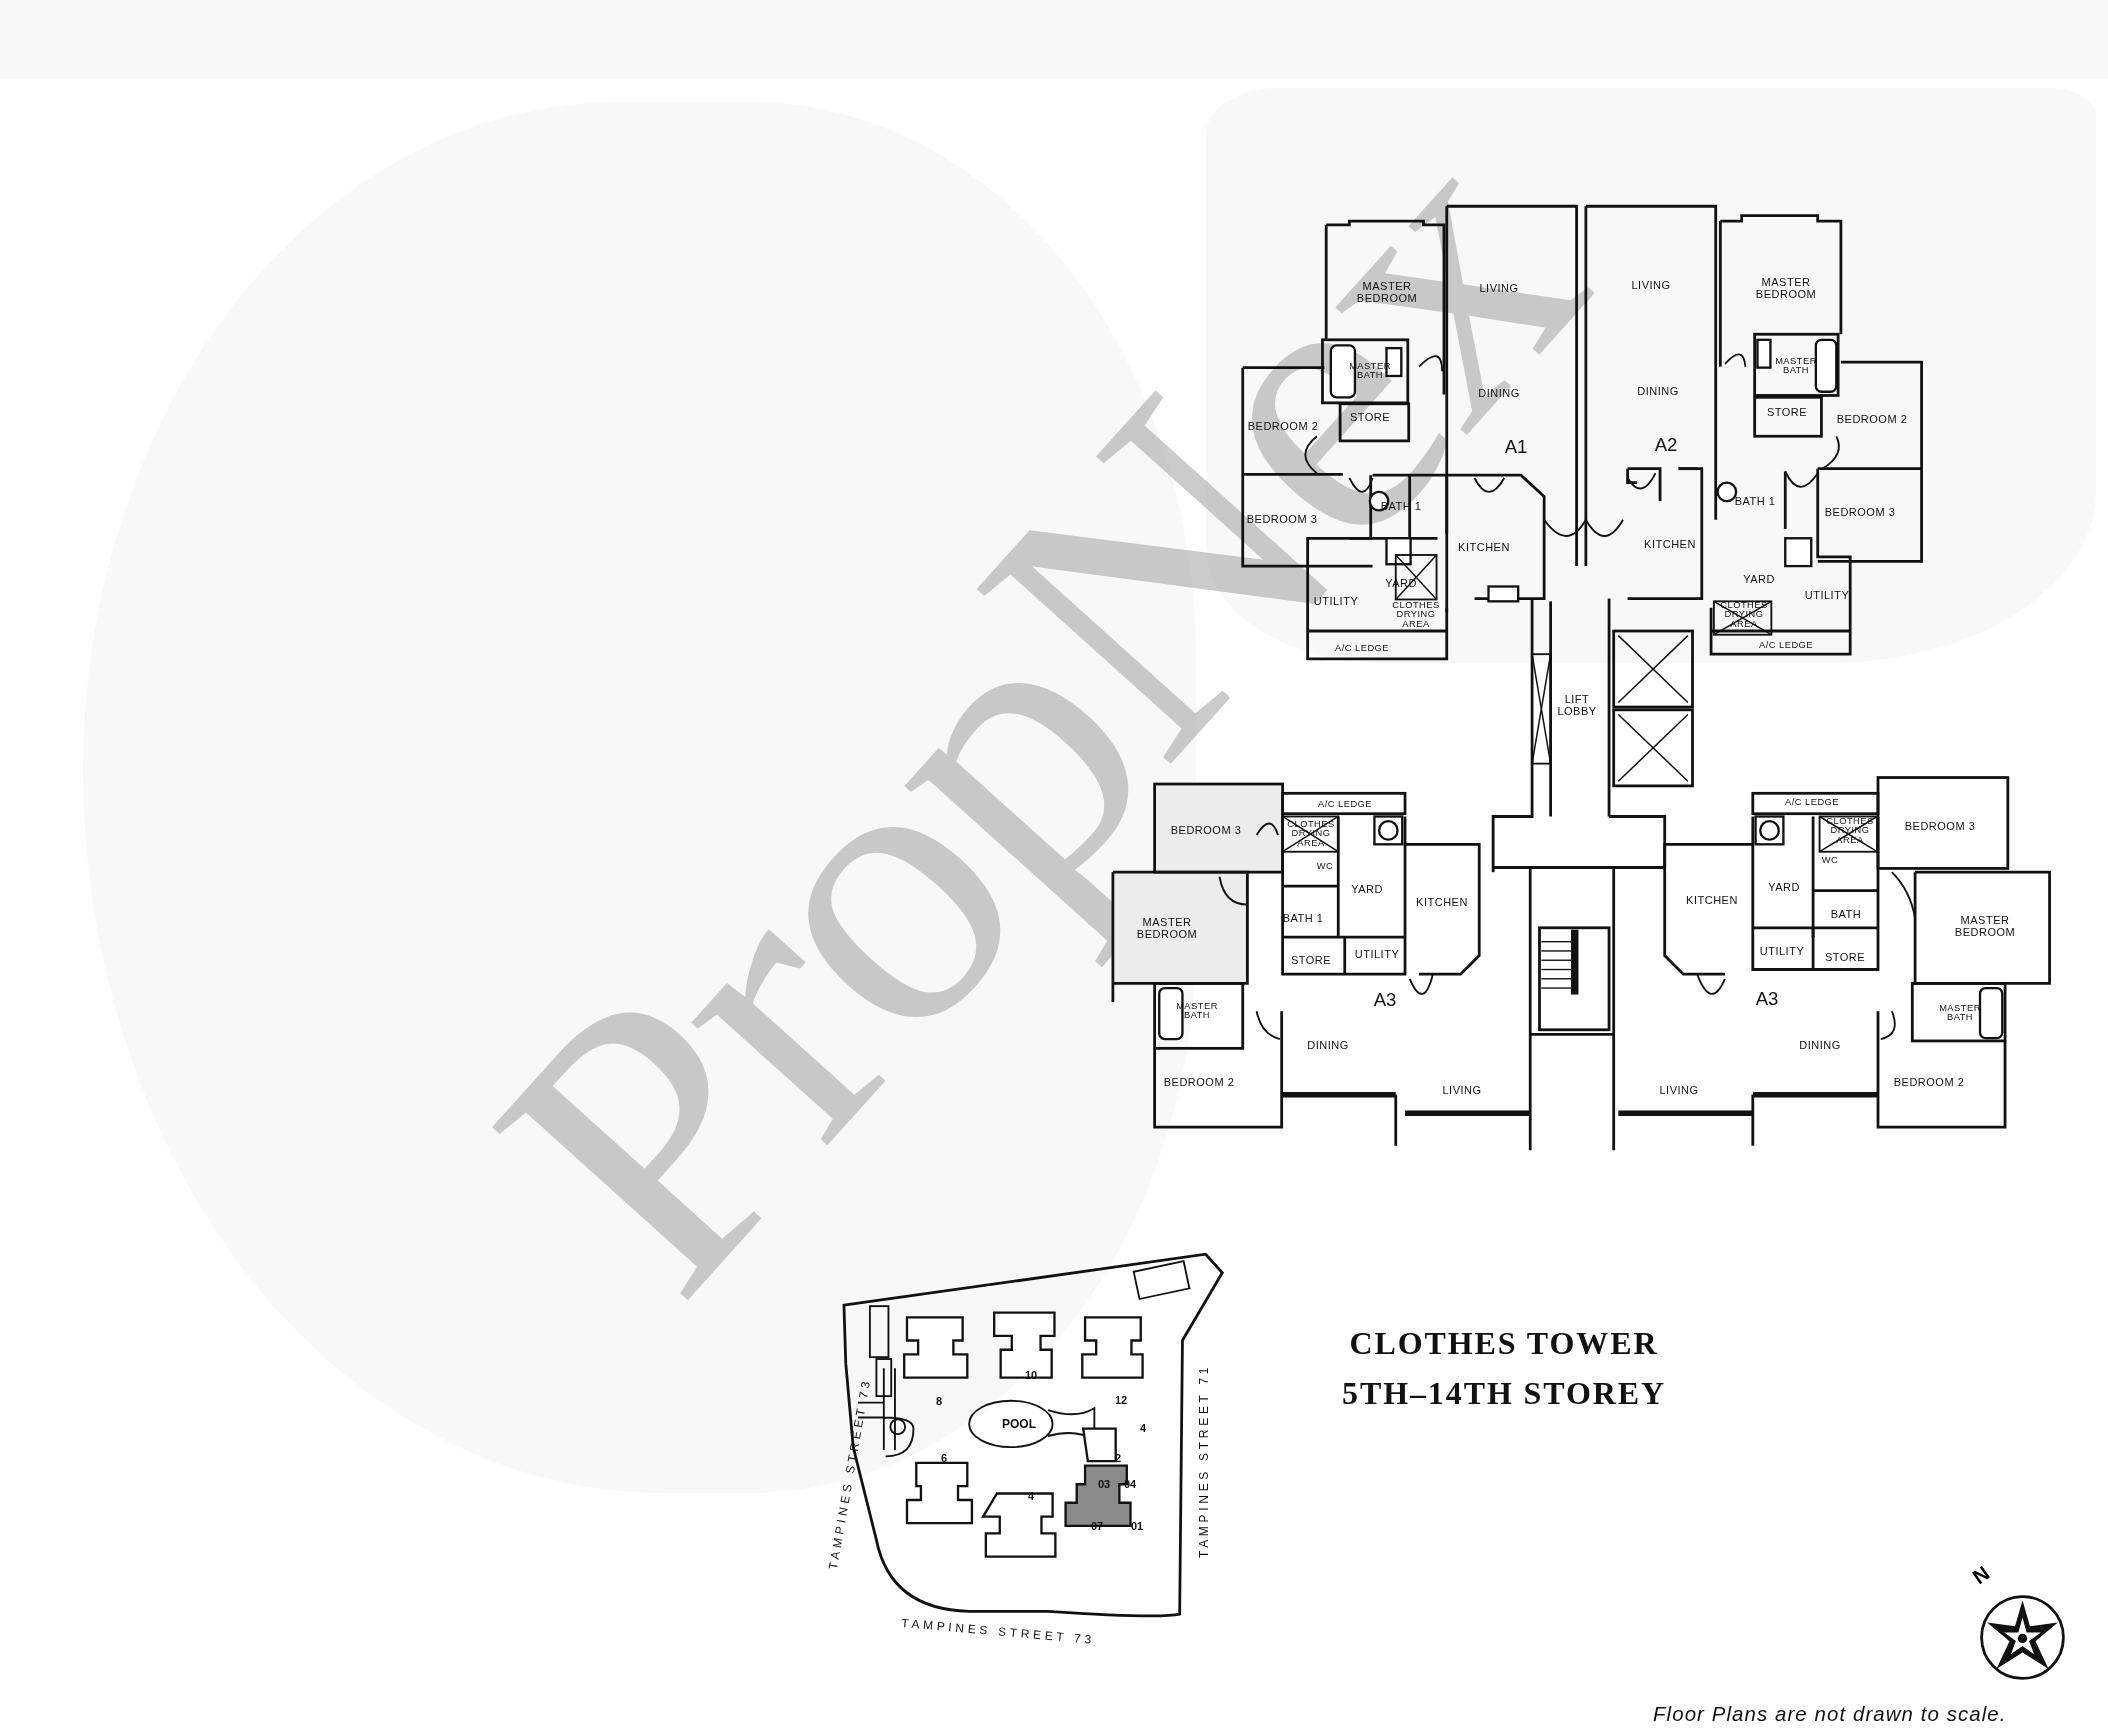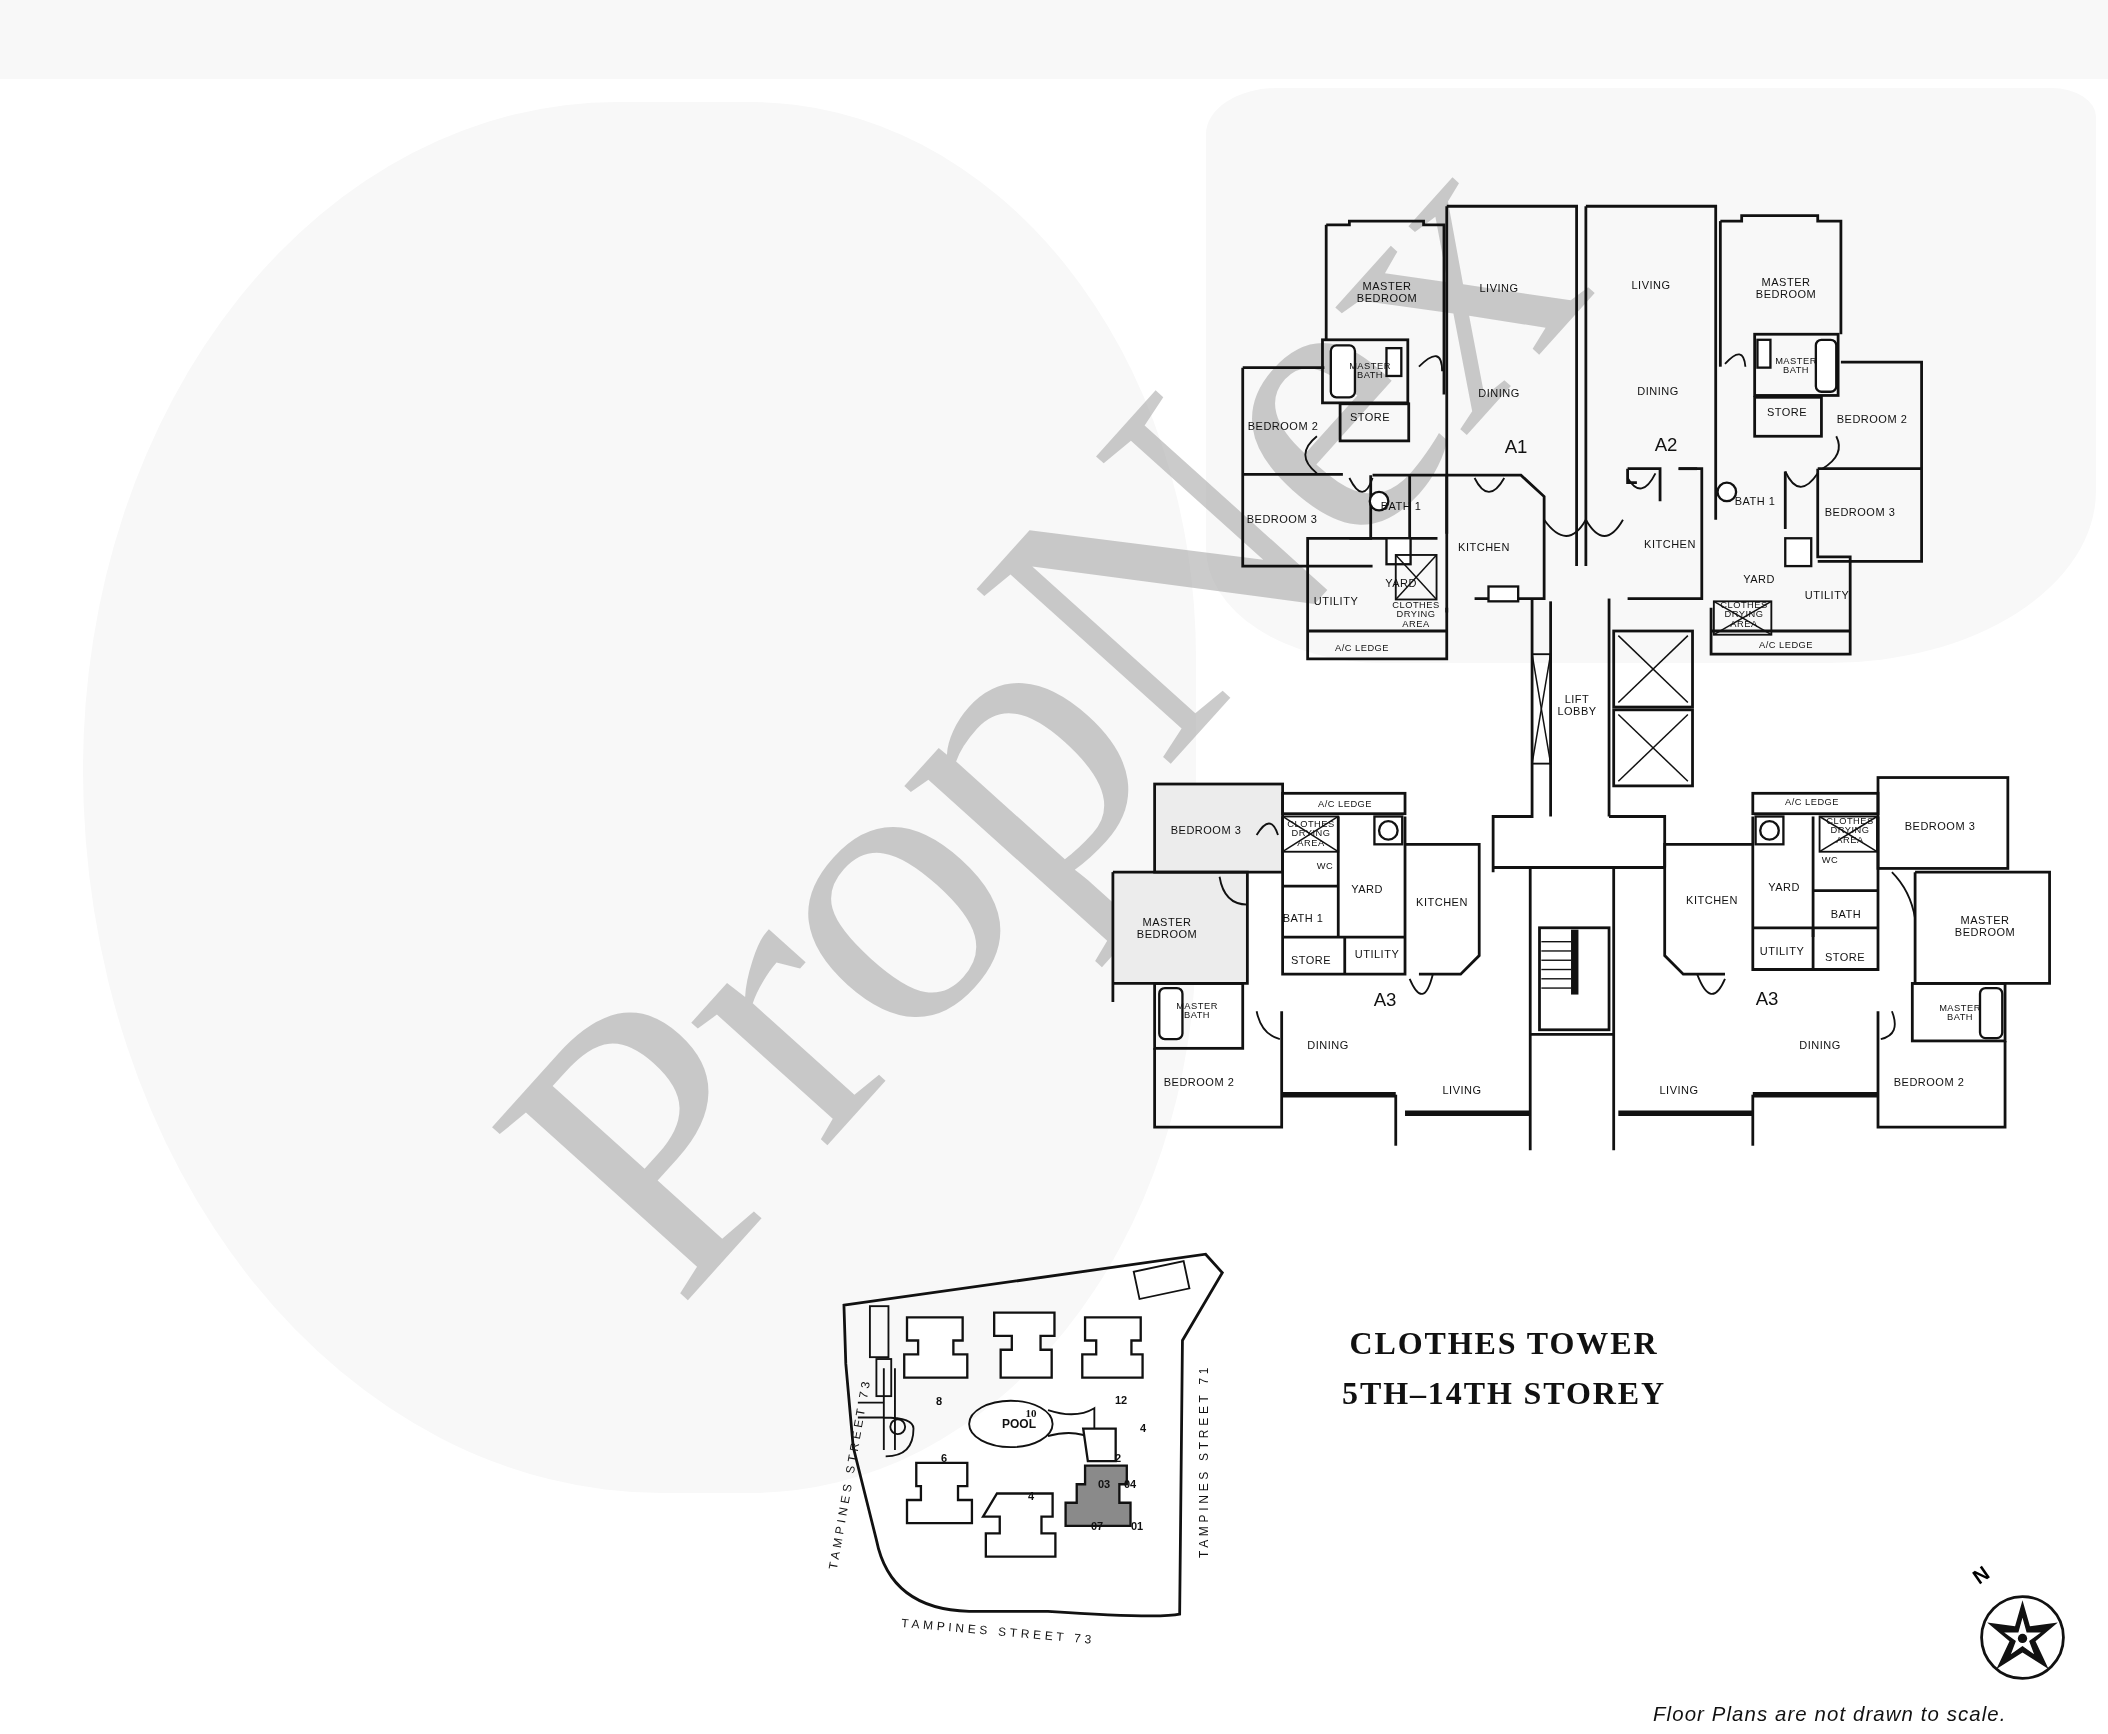--- a/index.html
+++ b/index.html
@@ -303,21 +303,21 @@
 <div class="room-label" style="left:1782px;top:951px;">UTILITY</div>
 <div class="room-label" style="left:1845px;top:957px;">STORE</div>
 <div class="room-label sm" style="left:1960px;top:1013px;">MASTER
 BATH</div>
 <div class="room-label" style="left:1820px;top:1045px;">DINING</div>
 <div class="room-label" style="left:1679px;top:1090px;">LIVING</div>
 <div class="room-label" style="left:1929px;top:1082px;">BEDROOM 2</div>
 <div class="unit-label" style="left:1767px;top:999px;">A3</div>
 
 <div class="site-num" style="left:939px;top:1401px;">8</div>
-<div class="site-num" style="left:1031px;top:1413px;font-family:Liberation Serif, serif;">10</div>
+<div class="site-num" style="left:1031px;top:1375px;">10</div>
 <div class="site-num" style="left:1121px;top:1400px;">12</div>
 <div class="site-num" style="left:944px;top:1458px;">6</div>
 <div class="site-num" style="left:1031px;top:1496px;">4</div>
 <div class="site-num" style="left:1118px;top:1458px;">2</div>
 <div class="site-num" style="left:1143px;top:1428px;">4</div>
 <div class="site-num" style="left:1104px;top:1484px;">03</div>
 <div class="site-num" style="left:1130px;top:1484px;">04</div>
 <div class="site-num" style="left:1097px;top:1526px;">07</div>
 <div class="site-num" style="left:1137px;top:1526px;">01</div>
 <div class="site-text" style="left:1002px;top:1417px;letter-spacing:0;font-weight:bold;text-align:right;">POOL</div>

